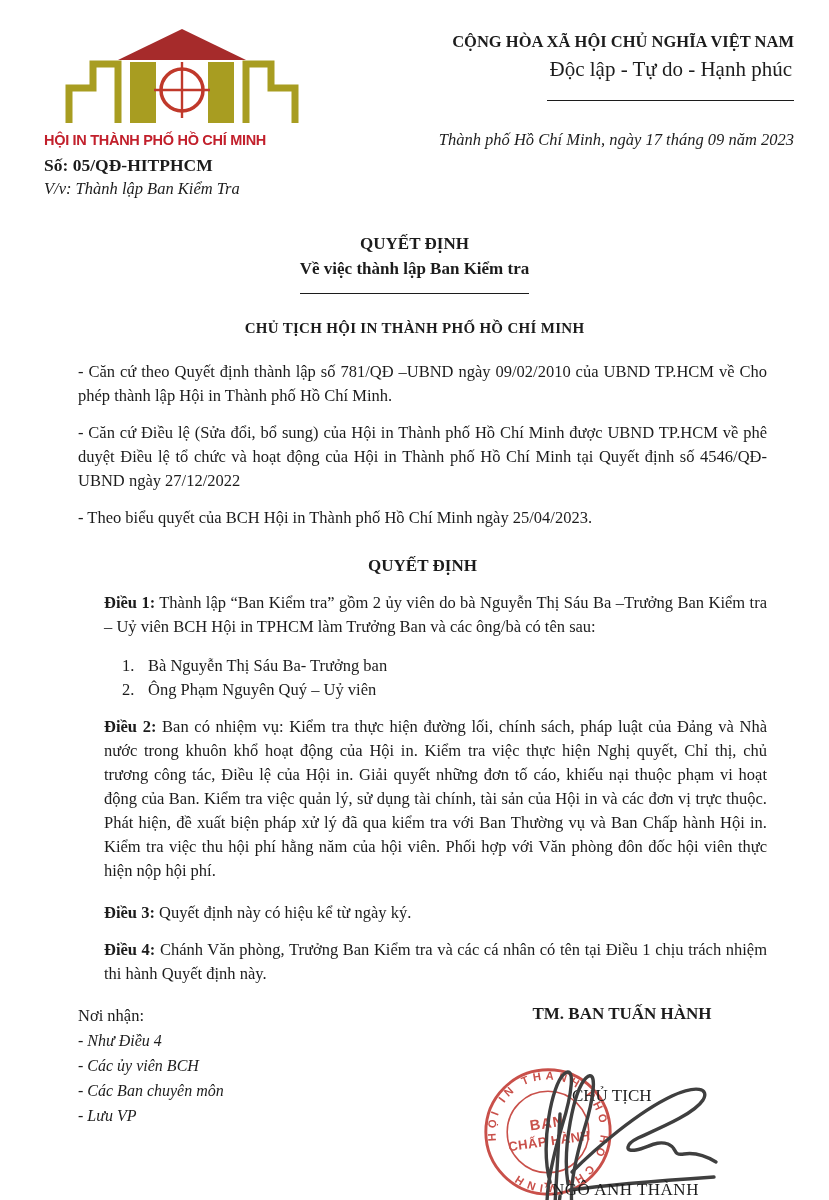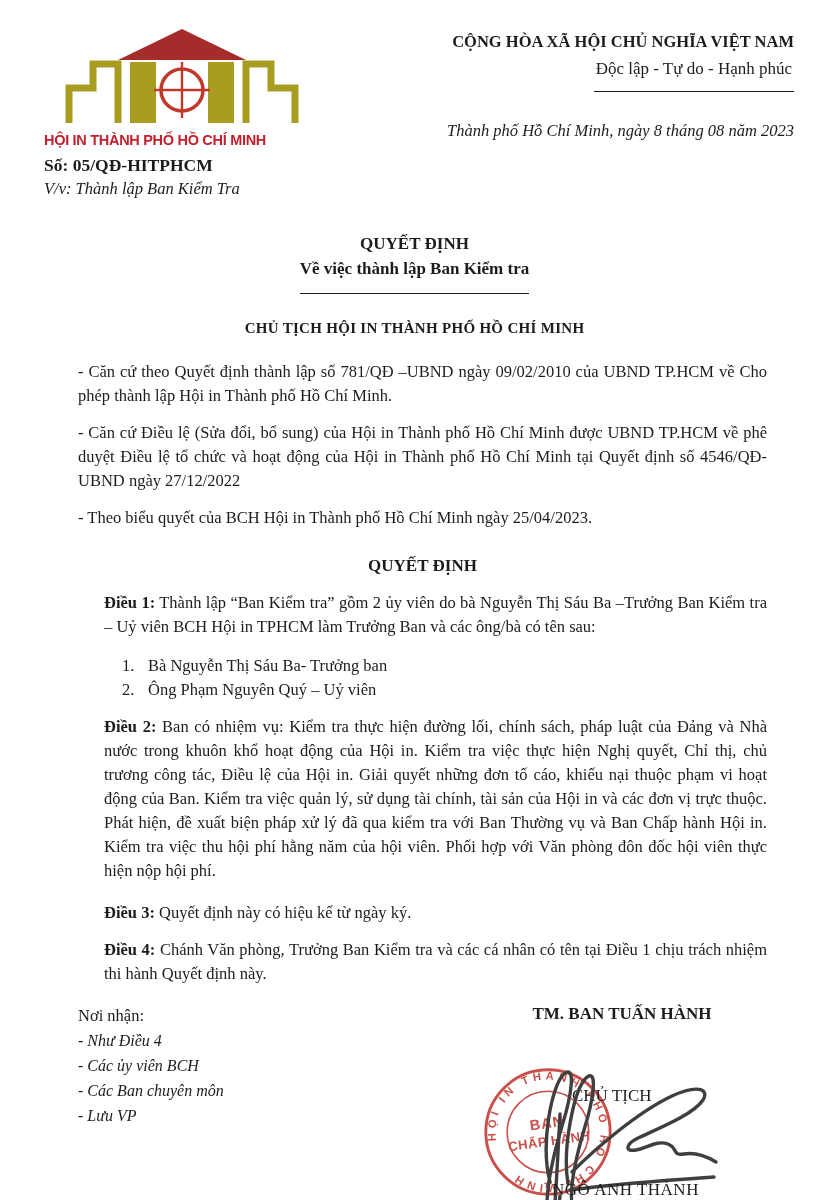--- a/index.html
+++ b/index.html
@@ -18,22 +18,22 @@
     font-family:"Liberation Sans","DejaVu Sans",sans-serif;
     font-weight:bold; font-size:14.5px; letter-spacing:-0.3px;
     color:#c2202c; margin-top:2px; white-space:nowrap;
   }
   .doc-number { font-weight:bold; font-size:17.5px; margin-top:1px; }
   .doc-subject { font-style:italic; font-size:16.5px; }
   .nation-block { position:absolute; left:386px; top:30px; width:408px; text-align:right; }
   .nation-title { font-weight:bold; font-size:16.5px; white-space:nowrap; }
   .nation-motto-wrap { margin-top:3px; }
   .nation-motto {
-    display:inline-block; font-size:17px;
-    border-bottom:1.5px solid #1c1c1c; padding:0 2px 10px 2px;
+    display:inline-block; font-size:21px;
+    border-bottom:1.5px solid #1c1c1c; padding:0 2px 19px 2px;
   }
   .place-date { font-style:italic; font-size:16.5px; margin-top:27px; white-space:nowrap; }
   
   .title-block { text-align:center; margin-top:26px; }
   .title-line1 { font-weight:bold; font-size:17px; }
   .title-line2-wrap { margin-top:1px; }
   .title-line2 { display:inline-block; font-weight:bold; font-size:17px;
     border-bottom:1.5px solid #1c1c1c; padding-bottom:12px; }
   .title-line3 { font-weight:bold; font-size:15px; margin-top:22px; letter-spacing:0.3px; }
   
@@ -79,21 +79,21 @@
         </g>
       </svg>
       <div class="org-name">HỘI IN THÀNH PHỐ HỒ CHÍ MINH</div>
       <div class="doc-number">Số: 05/QĐ-HITPHCM</div>
       <div class="doc-subject">V/v: Thành lập Ban Kiểm Tra</div>
     </div>
 
     <div class="nation-block">
       <div class="nation-title">CỘNG HÒA XÃ HỘI CHỦ NGHĨA VIỆT NAM</div>
       <div class="nation-motto-wrap"><span class="nation-motto">Độc lập - Tự do - Hạnh phúc</span></div>
-      <div class="place-date">Thành phố Hồ Chí Minh, ngày 8 tháng 08 năm 2023</div>
+      <div class="place-date">Thành phố Hồ Chí Minh, ngày 17 tháng 09 năm 2023</div>
     </div>
   </div>
 
   <div class="title-block">
     <div class="title-line1">QUYẾT ĐỊNH</div>
     <div class="title-line2-wrap"><span class="title-line2">Về việc thành lập Ban Kiểm tra</span></div>
     <div class="title-line3">CHỦ TỊCH HỘI IN THÀNH PHỐ HỒ CHÍ MINH</div>
   </div>
 
   <div class="body">

